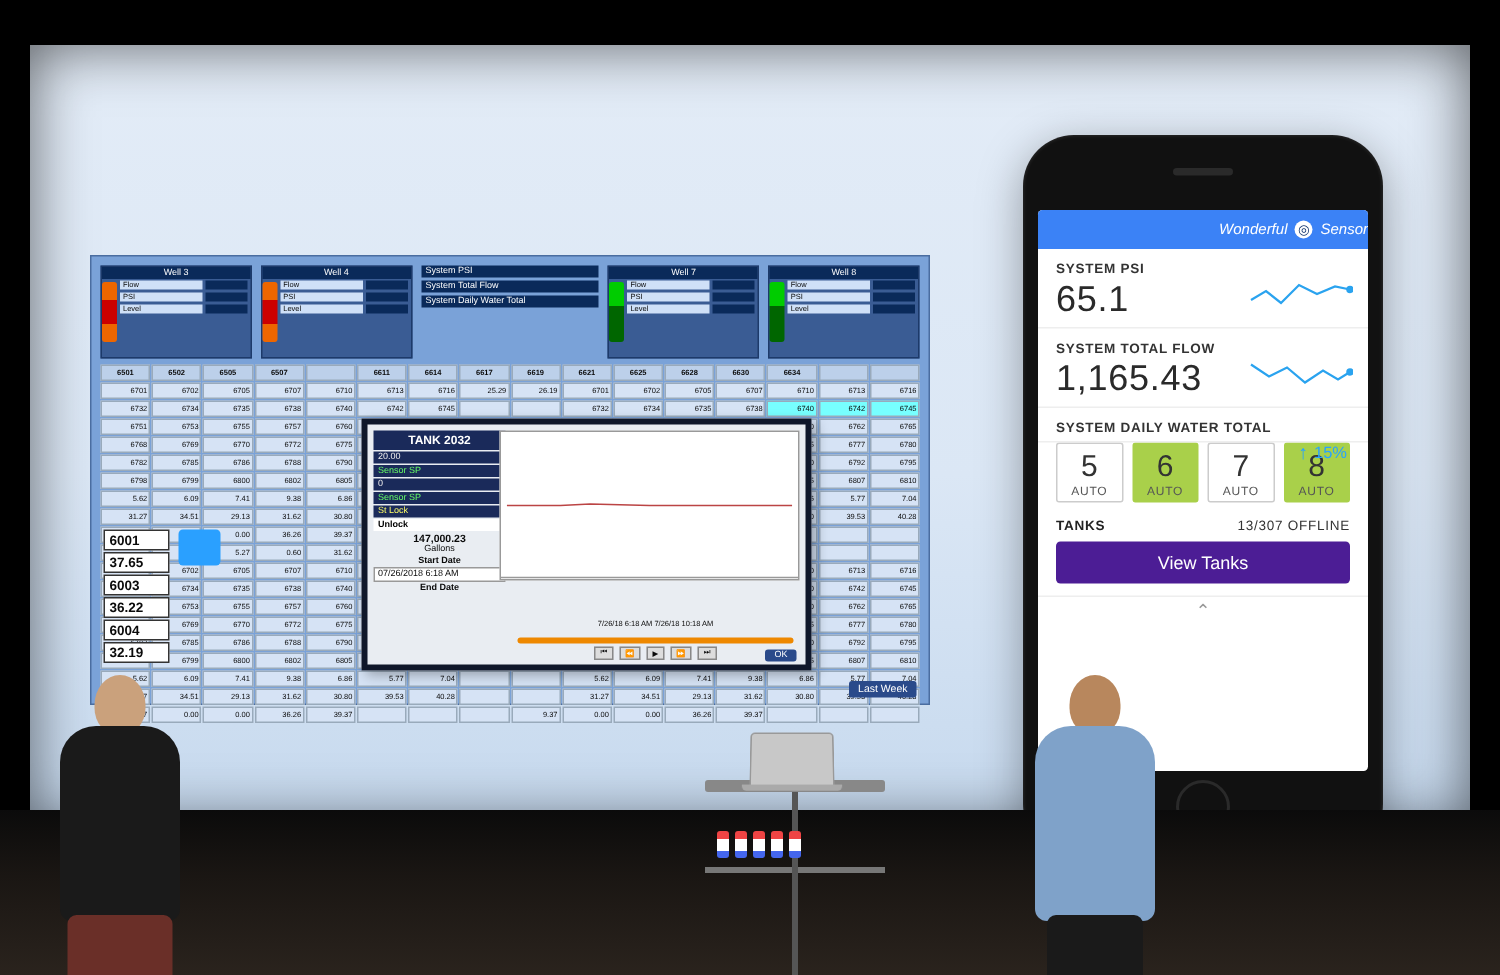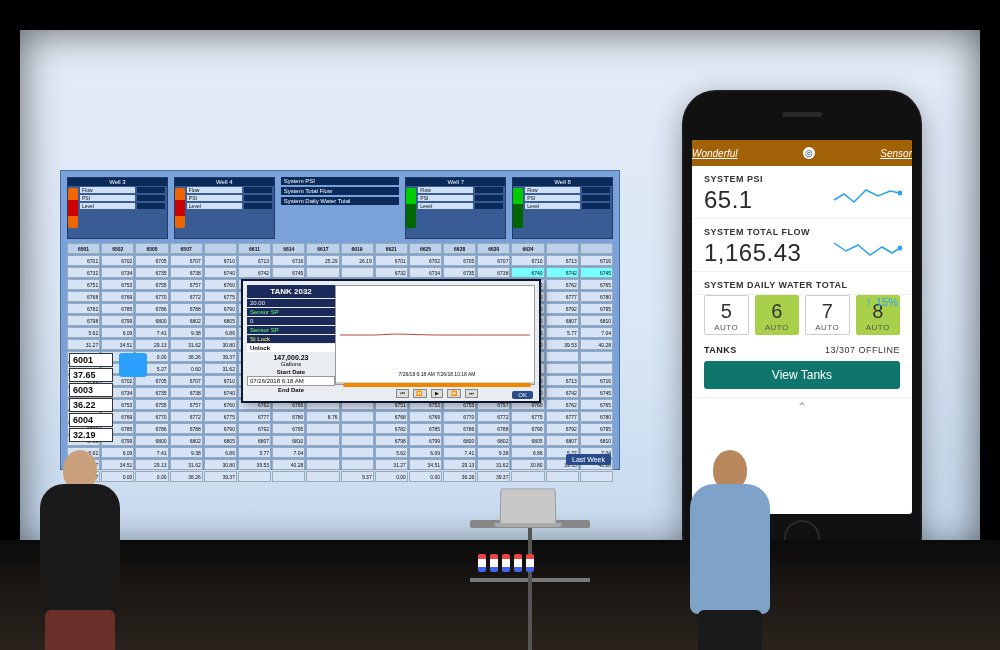--- a/index.html
+++ b/index.html
@@ -47,22 +47,22 @@
   .cell { background:#d6e3f5; border:0.5px solid #9ab; font-size:5px; padding:0 1px; overflow:hidden; display:flex; align-items:center; justify-content:flex-end; }
   .cell.hdr { background:#bcd0ea; justify-content:center; font-weight:bold; }
   .cell.hi { background:#7ff; }
 
   .left-ids { position:absolute; left:8px; top:182px; width:44px; }
   .left-ids div { background:#fff; border:1px solid #333; font-size:9px; font-weight:600; padding:1px 3px; margin-bottom:1px; }
 
   .pump-icon { position:absolute; left:58px; top:182px; width:28px; height:24px; background:#2aa0ff; border-radius:3px; }
 
   .popup {
-    position:absolute; left:180px; top:108px; width:300px; height:124px;
-    background:#e9edf2; border:2px solid #0f172a; box-shadow:3px 3px 8px rgba(0,0,0,.3);
+    position:absolute; left:180px; top:108px; width:300px; height:168px;
+    background:#e9edf2; border:4px solid #0f172a; box-shadow:3px 3px 8px rgba(0,0,0,.3);
     font-size:7px;
   }
   .popup-left { position:absolute; left:4px; top:4px; width:88px; }
   .popup-title { background:#1a2a5a; color:#fff; text-align:center; font-size:8px; font-weight:bold; padding:2px; }
   .popup-field { background:#1a2a5a; color:#eee; margin-top:1px; padding:1px 3px; font-size:6px; }
   .popup-field.g { color:#6f6; }
   .popup-field.y { color:#ff6; }
   .popup-field.o { background:#fff; color:#000; font-weight:bold; }
   .popup-sub { font-size:7px; text-align:center; margin-top:2px; font-weight:bold; }
   .popup-date { background:#fff; border:1px solid #999; font-size:6px; padding:1px 2px; margin-top:1px; }
@@ -90,42 +90,42 @@
   }
   .phone::after { 
     content:""; position:absolute; bottom:14px; left:50%; transform:translateX(-50%);
     width:32px; height:32px; border:2px solid #2a2a2a; border-radius:50%;
   }
   .phone-screen {
     width:100%; height:100%; background:#fff; border-radius:3px; overflow:hidden;
     display:flex; flex-direction:column; font-size:12px; color:#222;
   }
   .app-header {
-    height:26px; background:#a16207; color:#fff; display:flex; align-items:center; justify-content:space-between;
-    font-size:10px; gap:5px; font-style: italic; text-decoration: underline;
+    height:26px; background:#3b82f6; color:#fff; display:flex; align-items:center; justify-content:flex-end;
+    font-size:10px; gap:5px; font-style: italic;
   }
   .app-header .logo { width:12px; height:12px; background:#fff; border-radius:50%; display:flex; align-items:center; justify-content:center; color:#13356e; font-style:normal; font-size:9px; }
 
   .metric-block { padding: 8px 12px 4px; border-bottom:1px solid #eee; position:relative; }
   .metric-label { font-size:9px; letter-spacing:.5px; color:#333; font-weight:600; }
   .metric-value { font-size:24px; font-weight:300; color:#2a2a2a; font-family: "Helvetica Neue", Arial, sans-serif; letter-spacing:.5px; margin-top:2px; }
   .spark { position:absolute; right:10px; top:14px; width:70px; height:28px; }
   .trend { position:absolute; right:14px; top:22px; color:#29a3ff; font-size:11px; display:flex; align-items:center; gap:4px; }
   .trend .arrow { font-size:13px; }
 
   .section-label { font-size:9px; letter-spacing:.5px; color:#333; font-weight:600; padding: 8px 12px 4px; }
   .wells { display:flex; gap:6px; padding:0 12px 10px; }
   .well { flex:1; border:1px solid #ccc; border-radius:2px; text-align:center; padding:4px 0 2px; background:#fff; }
   .well.on { background:#a9d04a; border-color:#a9d04a; }
   .well .num { font-size:20px; font-weight:300; color:#333; }
   .well .mode { font-size:8px; color:#555; letter-spacing:.5px; }
 
   .tanks-row { display:flex; justify-content:space-between; align-items:center; padding:0 12px 6px; font-size:9px; font-weight:600; letter-spacing:.5px; }
   .tanks-row .offline { font-weight:400; color:#333; }
-  .view-tanks-btn { margin:0 12px 8px; background:#0f766e; color:#fff; text-align:center; padding:7px 0; border-radius:3px; font-size:12px; }
+  .view-tanks-btn { margin:0 12px 8px; background:#4c1d95; color:#fff; text-align:center; padding:7px 0; border-radius:3px; font-size:12px; }
   .expander { text-align:center; color:#999; font-size:12px; padding:2px 0 4px; border-top:1px solid #eee; }
 
   
   .person { position:absolute; bottom:0; }
   .person .head { width:34px; height:40px; background:#caa17c; border-radius:50% 50% 45% 45%; margin:0 auto; }
   .person .body { width:80px; height:130px; border-radius:24px 24px 8px 8px; margin-top:-6px; }
   .p1 { left:40px; }
   .p1 .body { background:#1a1a1a; }
   .p1 .legs { width:70px; height:40px; background:#6a2f28; margin:-4px auto 0; border-radius:6px 6px 0 0; }
   .p2 { left:690px; }

